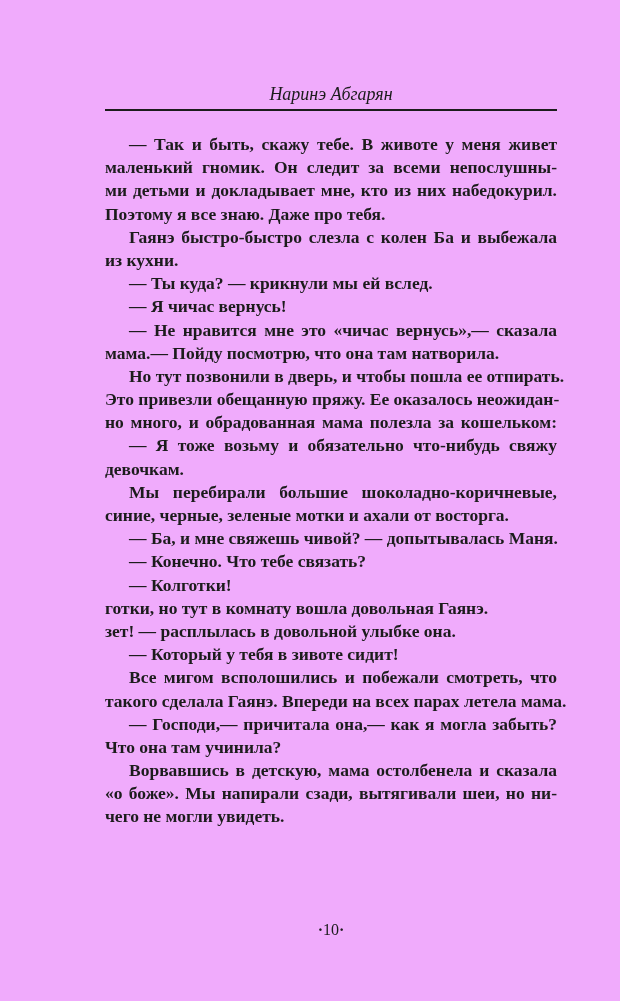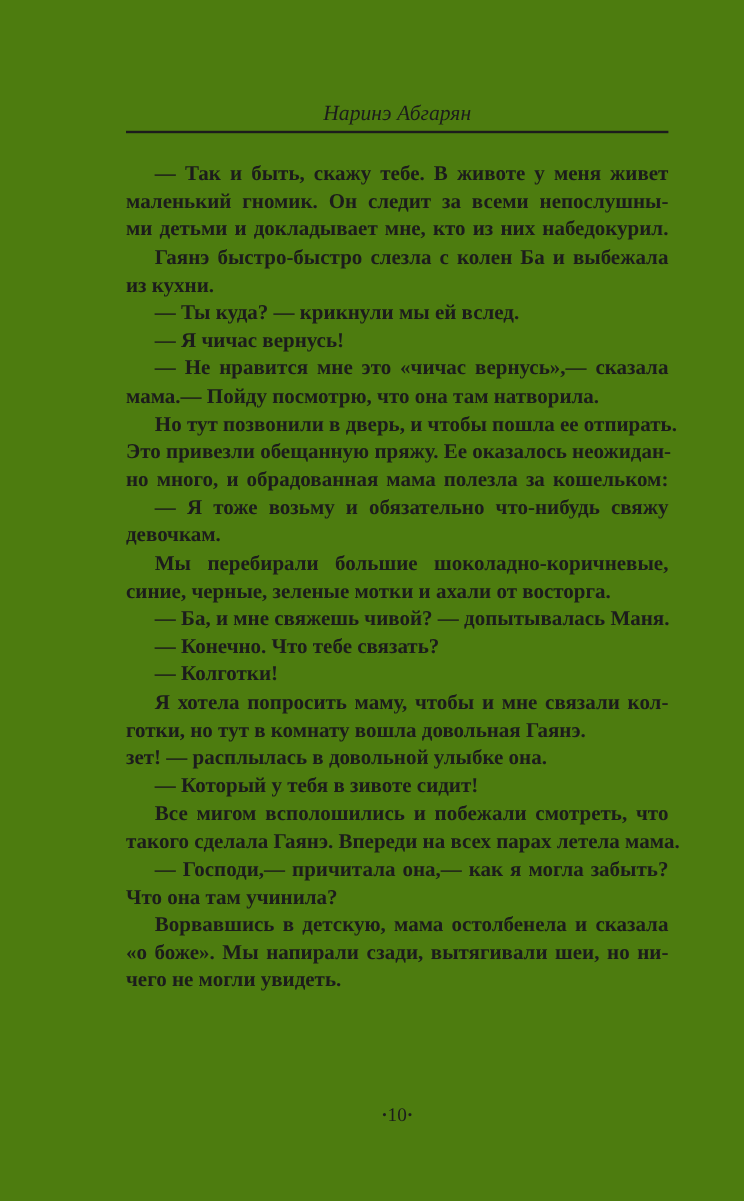--- a/index.html
+++ b/index.html
@@ -1,20 +1,20 @@
 <!DOCTYPE html>
 <html><head>
 <meta charset="utf-8">
 <style>
   html, body { margin: 0; padding: 0; background: #ffffff; }
   .page {
     position: relative;
     width: 620px;
     height: 1001px;
-    background: #4d7c0f;
+    background: #f0abfc;
     color: #1c1c1c;
     font-family: "Liberation Serif", "DejaVu Serif", serif;
     overflow: hidden;
   }
   .running-head {
     position: absolute;
     top: 83px;
     left: 105px;
     width: 452px;
     text-align: center;
@@ -65,20 +65,21 @@
 
 <div class="page">
 
   <div class="running-head">Наринэ Абгарян</div>
   <div class="head-rule"></div>
 
   <div class="text-block">
     <div class="ln ind">— Так и быть, скажу тебе. В животе у меня живет</div>
     <div class="ln">маленький гномик. Он следит за всеми непослушны-</div>
     <div class="ln">ми детьми и докладывает мне, кто из них набедокурил.</div>
+    <div class="ln end">Поэтому я все знаю. Даже про тебя.</div>
 
     <div class="ln ind">Гаянэ быстро-быстро слезла с колен Ба и выбежала</div>
     <div class="ln end">из кухни.</div>
 
     <div class="ln ind end">— Ты куда? — крикнули мы ей вслед.</div>
     <div class="ln ind end">— Я чичас вернусь!</div>
 
     <div class="ln ind">— Не нравится мне это «чичас вернусь»,— сказала</div>
     <div class="ln end">мама.— Пойду посмотрю, что она там натворила.</div>
 
@@ -89,21 +90,20 @@
     <div class="ln ind">— Я тоже возьму и обязательно что-нибудь свяжу</div>
     <div class="ln end">девочкам.</div>
 
     <div class="ln ind">Мы перебирали большие шоколадно-коричневые,</div>
     <div class="ln end">синие, черные, зеленые мотки и ахали от восторга.</div>
 
     <div class="ln ind">— Ба, и мне свяжешь чивой? — допытывалась Маня.</div>
     <div class="ln ind end">— Конечно. Что тебе связать?</div>
     <div class="ln ind end">— Колготки!</div>
 
-    <div class="ln ind">Я хотела попросить маму, чтобы и мне связали кол-</div>
     <div class="ln end">готки, но тут в комнату вошла довольная Гаянэ.</div>
 
     <div class="ln end">зет! — расплылась в довольной улыбке она.</div>
 
     <div class="ln ind end">— Который у тебя в зивоте сидит!</div>
 
     <div class="ln ind">Все мигом всполошились и побежали смотреть, что</div>
     <div class="ln">такого сделала Гаянэ. Впереди на всех парах летела мама.</div>
 
     <div class="ln ind">— Господи,— причитала она,— как я могла забыть?</div>

